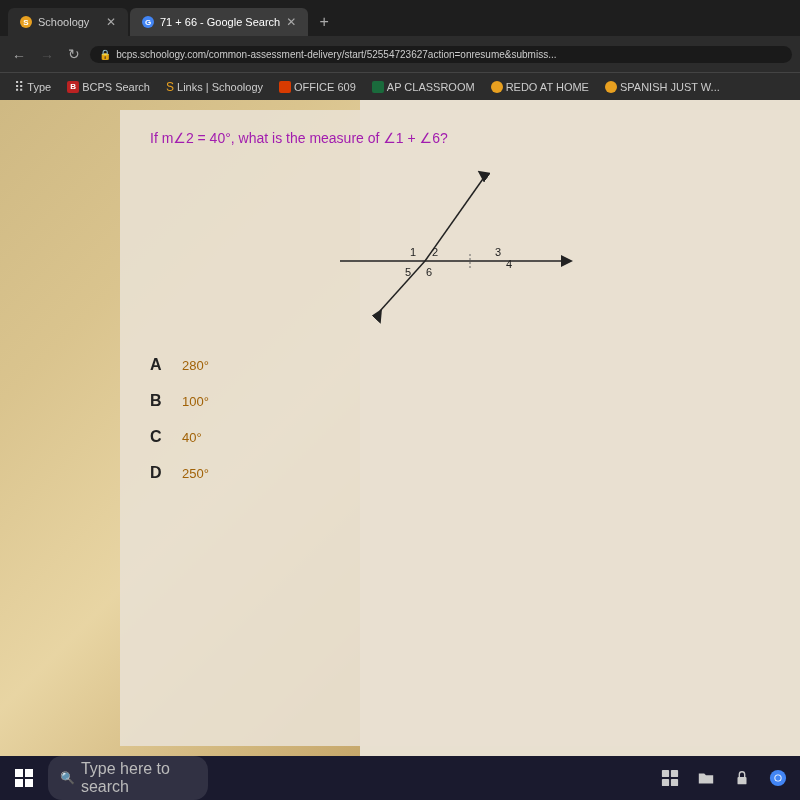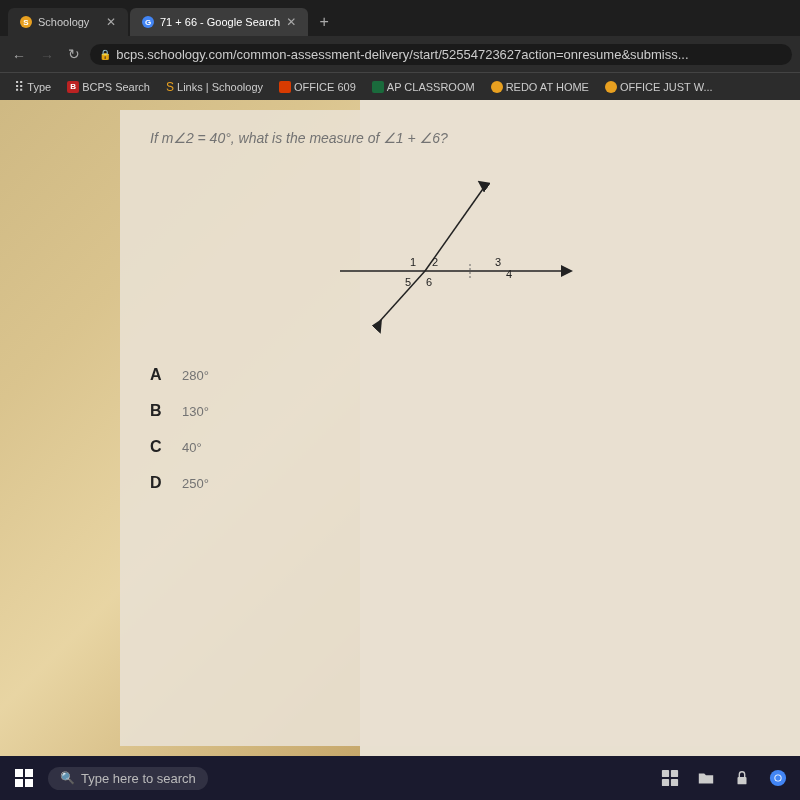--- a/index.html
+++ b/index.html
@@ -155,23 +155,22 @@
       left: 120px;
       right: 20px;
       top: 10px;
       bottom: 10px;
       background: rgba(232, 224, 208, 0.92);
       padding: 20px 30px;
     }
 
     .question-text {
       font-size: 14px;
-      color: #737373;
-      margin-bottom: 20px;
-      font-style: italic;
+      color: #a21caf;
+      margin-bottom: 10px;
     }
 
     
     .diagram-container {
       width: 280px;
       height: 180px;
       margin: 0 auto 20px auto;
       position: relative;
     }
 
@@ -195,21 +194,21 @@
     .choice-letter {
       font-size: 16px;
       font-weight: bold;
       color: #222;
       width: 20px;
       flex-shrink: 0;
     }
 
     .choice-text {
       font-size: 13px;
-      color: #737373;
+      color: #a16207;
     }
 
     
     .taskbar {
       height: 44px;
       background: #1a1a2e;
       display: flex;
       align-items: center;
       padding: 0 8px;
       gap: 8px;
@@ -230,21 +229,21 @@
       display: flex;
       align-items: center;
       background: rgba(255,255,255,0.1);
       border-radius: 14px;
       padding: 4px 12px;
       gap: 6px;
       flex: 0 0 160px;
     }
 
     .taskbar-search-text {
-      font-size: 13px;
+      font-size: 16px;
       color: #bbb;
     }
 
     .taskbar-icons {
       margin-left: auto;
       display: flex;
       align-items: center;
       gap: 8px;
     }
 
@@ -293,21 +292,21 @@
       </div>
       <div class="tab-new">+</div>
     </div>
 
     <div class="address-bar">
       <span class="nav-btn">←</span>
       <span class="nav-btn" style="color:#555;">→</span>
       <span class="nav-btn">↻</span>
       <div class="url-box">
         <span class="lock-icon">🔒</span>
-        <span style="font-size:13px;">bcps.schoology.com/common-assessment-delivery/start/52554723627action=onresume&amp;submiss...</span>
+        <span style="font-size:10px;">bcps.schoology.com/common-assessment-delivery/start/52554723627action=onresume&amp;submiss...</span>
       </div>
     </div>
 
     <div class="bookmarks-bar">
       <div class="bookmark-item">
         <span class="apps-dots">⠿</span>
         <span>Type</span>
       </div>
       <div class="bookmark-item">
         <span class="bcps-bookmark">B</span>
@@ -324,21 +323,21 @@
       <div class="bookmark-item">
         <span class="fav-ap"></span>
         <span>AP CLASSROOM</span>
       </div>
       <div class="bookmark-item">
         <span class="fav-redo"></span>
         <span>REDO AT HOME</span>
       </div>
       <div class="bookmark-item">
         <span class="fav-sp"></span>
-        <span>OFFICE JUST W...</span>
+        <span>SPANISH JUST W...</span>
       </div>
     </div>
 
   </div>
 
   <div class="page-content">
 
     <div class="bg-photo"></div>
 
     <div class="question-area">
@@ -384,21 +383,21 @@
 
       <div class="answer-choices">
 
         <div class="answer-choice">
           <span class="choice-letter">A</span>
           <span class="choice-text">280°</span>
         </div>
 
         <div class="answer-choice">
           <span class="choice-letter">B</span>
-          <span class="choice-text">130°</span>
+          <span class="choice-text">100°</span>
         </div>
 
         <div class="answer-choice">
           <span class="choice-letter">C</span>
           <span class="choice-text">40°</span>
         </div>
 
         <div class="answer-choice">
           <span class="choice-letter">D</span>
           <span class="choice-text">250°</span>

